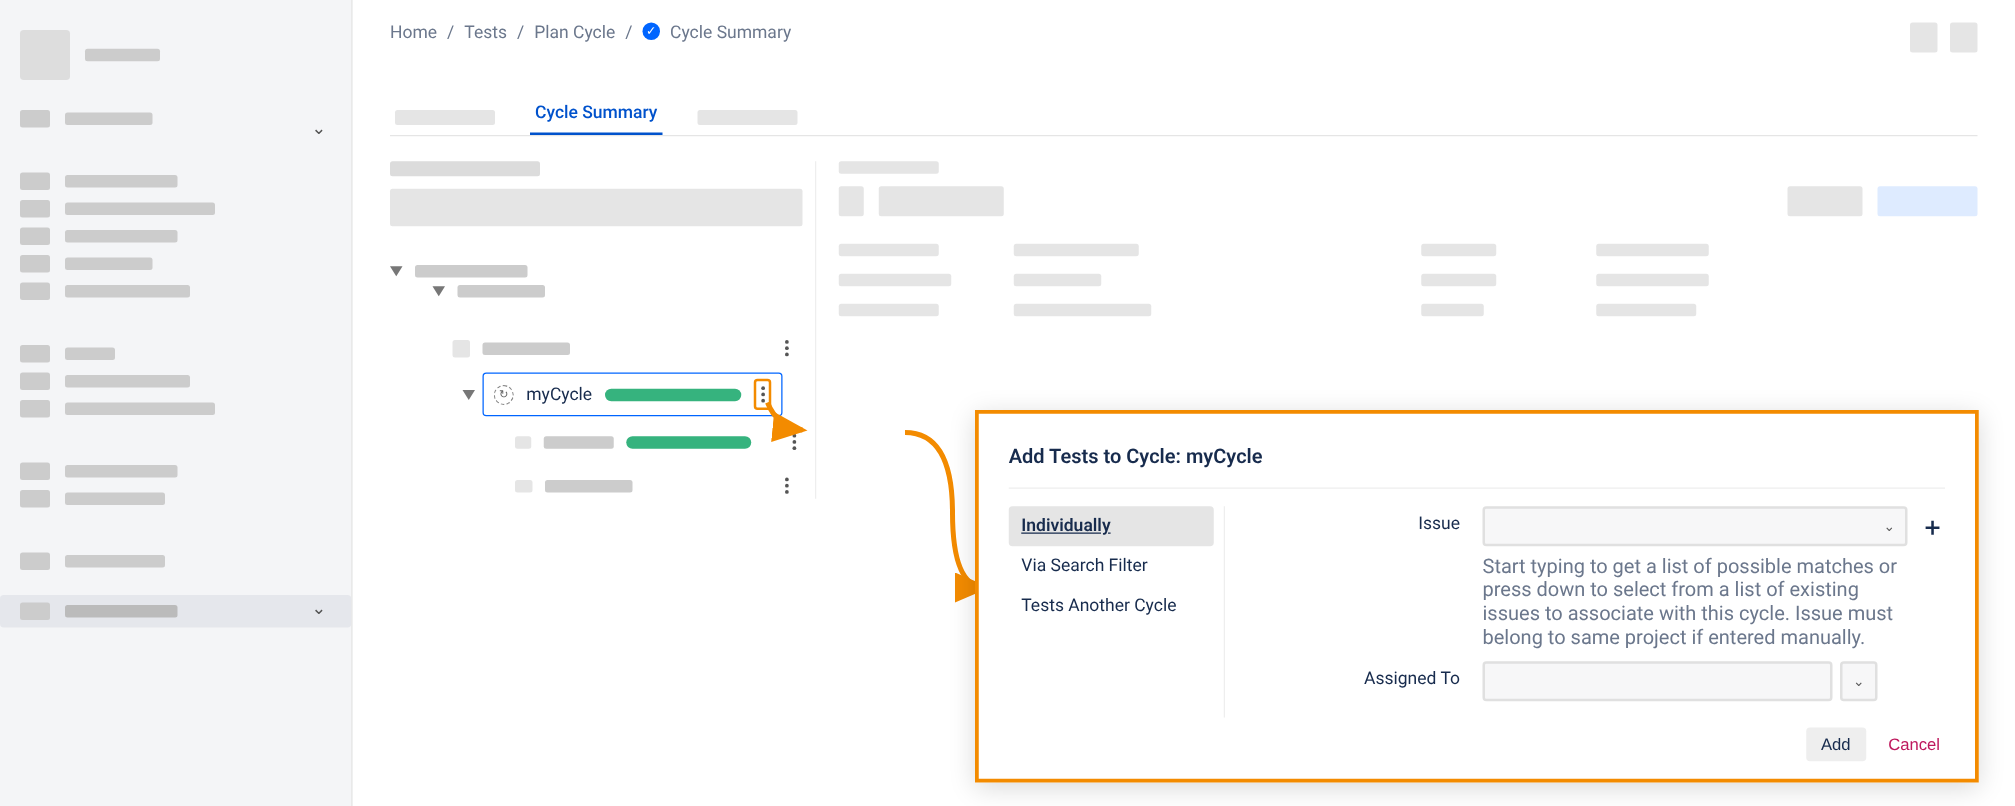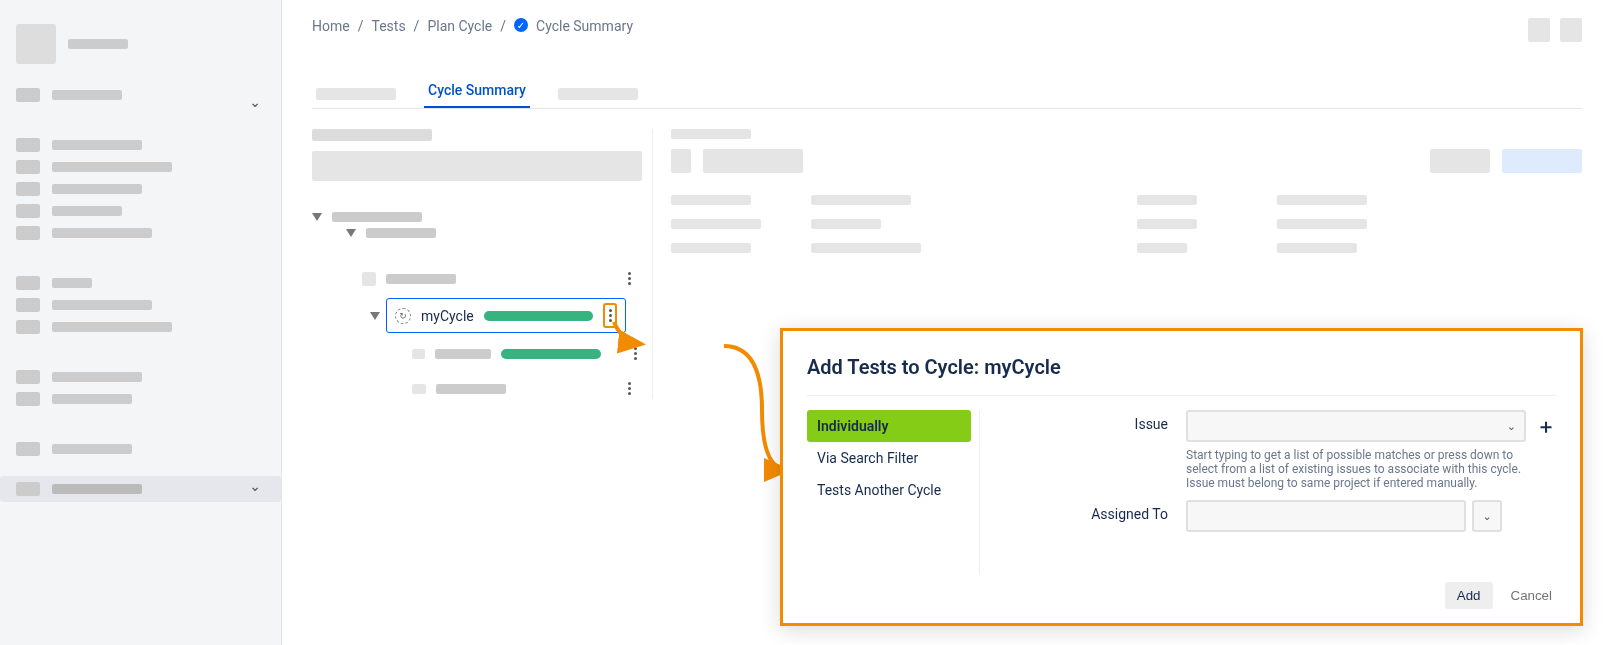--- a/index.html
+++ b/index.html
@@ -53,38 +53,38 @@
   
   .ctx-menu { position:absolute; top:336px; left:632px; width:120px; background:#fff; border:1px solid #ddd; border-radius:3px; box-shadow:0 2px 8px rgba(0,0,0,.15); z-index:20;}
   .ctx-item { padding:8px 10px; font-size:13px;}
   .ctx-item .ph-bar { width:68px; height:10px; }
   .ctx-item.hi { border:2px solid #f38b00; color:#172b4d; font-weight:400;}
   
   .r-head { display:flex; align-items:center; gap:12px; margin-bottom:10px;}
   
   .modal { position:absolute; left:780px; top:328px; width:803px; height:298px; border:3px solid #f38b00; background:#fff; box-shadow:0 4px 20px rgba(0,0,0,0.15); z-index:30;}
   .modal-inner { padding:24px 24px 14px 24px; height:100%; display:flex; flex-direction:column;}
-  .modal-title { font-size:20px; font-weight:600; color:#172b4d; margin-bottom:16px;}
+  .modal-title { font-size:16px; font-weight:600; color:#172b4d; margin-bottom:16px;}
   .modal-body { display:flex; gap:18px; flex:1; border-top:1px solid #eee; padding-top:14px;}
   .mode-col { width:182px; border-right:1px solid #eee; padding-right:8px;}
   .mode-item { padding:8px 10px; font-size:14px; color:#172b4d; border-radius:3px; cursor:pointer;}
-  .mode-item.active { background:#84cc16; font-weight:600;}
+  .mode-item.active { background:#e5e5e5; font-weight:600;text-decoration:underline;}
   .form-col { flex:1; padding-left:10px;}
   .frow { display:flex; align-items:flex-start; gap:18px; margin-bottom:10px;}
   .flabel { width:160px; text-align:right; padding-top:6px; color:#172b4d;}
   .fctrl { flex:1; }
   .selectish { display:flex; align-items:center; border:2px solid #e0e0e0; background:#f7f7f8; border-radius:3px; height:32px; padding:0 8px; width:340px;}
   .selectish .arrow-down { margin-left:auto; font-size:11px; color:#555;}
   .plusbtn { margin-left:10px; font-size:20px; color:#172b4d; cursor:pointer; font-weight:700; line-height:1;}
-  .hint { font-size:12px; color:#6b778c; margin-top:6px; width:340px;}
+  .hint { font-size:16px; color:#6b778c; margin-top:6px; width:340px;}
   .selectish.small { width:280px; }
   .pagerbtn { width:30px; height:32px; border:2px solid #e0e0e0; background:#f7f7f8; border-radius:3px; display:inline-flex; align-items:center; justify-content:center; font-size:11px; color:#555; margin-left:6px;}
   .modal-foot { display:flex; justify-content:flex-end; gap:14px; padding-top:8px;}
   .btn-plain { background:#eee; border:none; padding:6px 12px; border-radius:3px; cursor:pointer; color:#172b4d;}
-  .btn-link { background:none; border:none; color:#737373; cursor:pointer; padding:6px 4px;}
+  .btn-link { background:none; border:none; color:#be185d; cursor:pointer; padding:6px 4px;}
   a.bc-link { color:#6b778c; }
   
   .arrow-svg { position:absolute; pointer-events:none; z-index:25;}
 </style>
 </head>
 <body>
 
 <div class="app">
 
   <aside class="sidebar">

